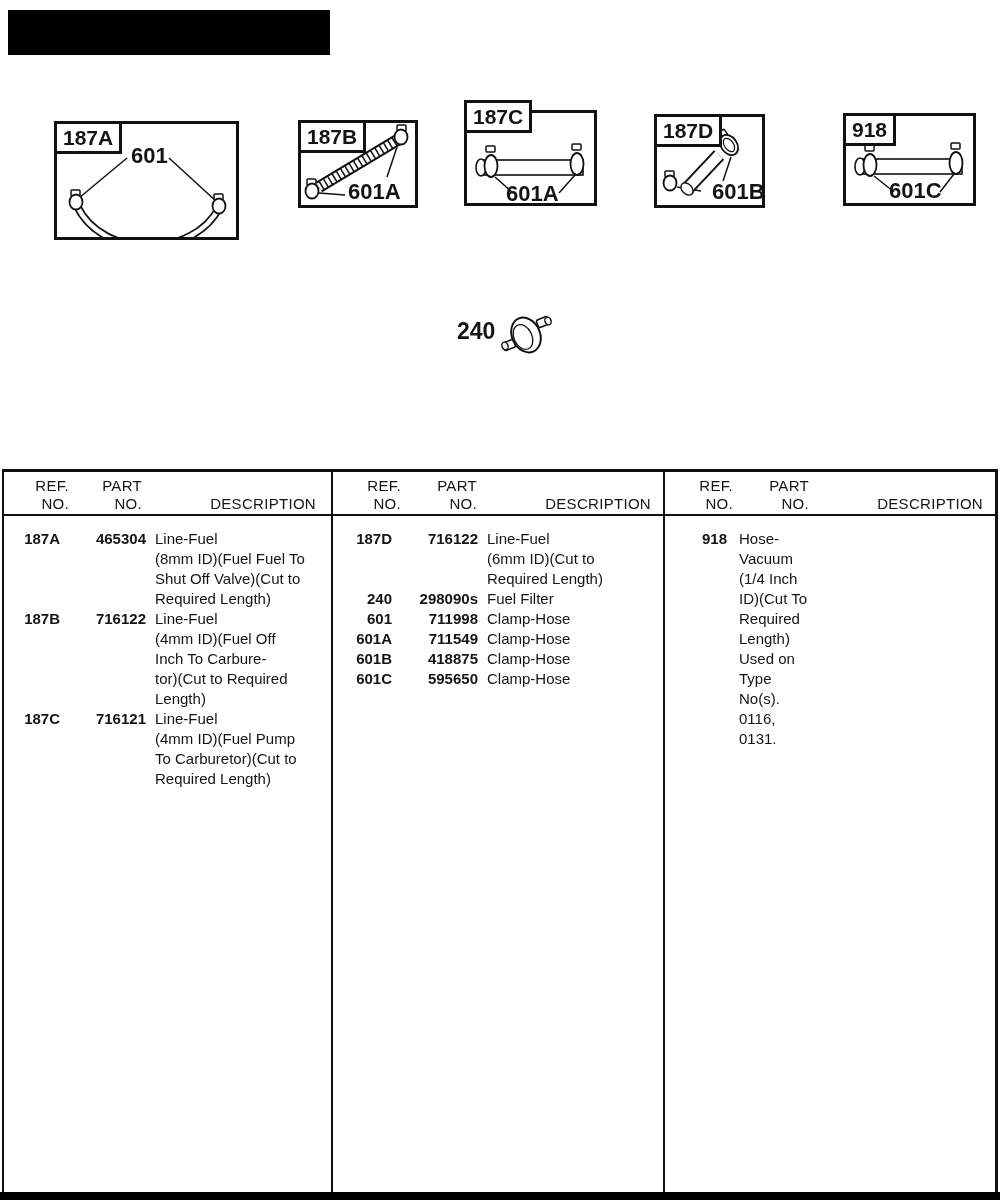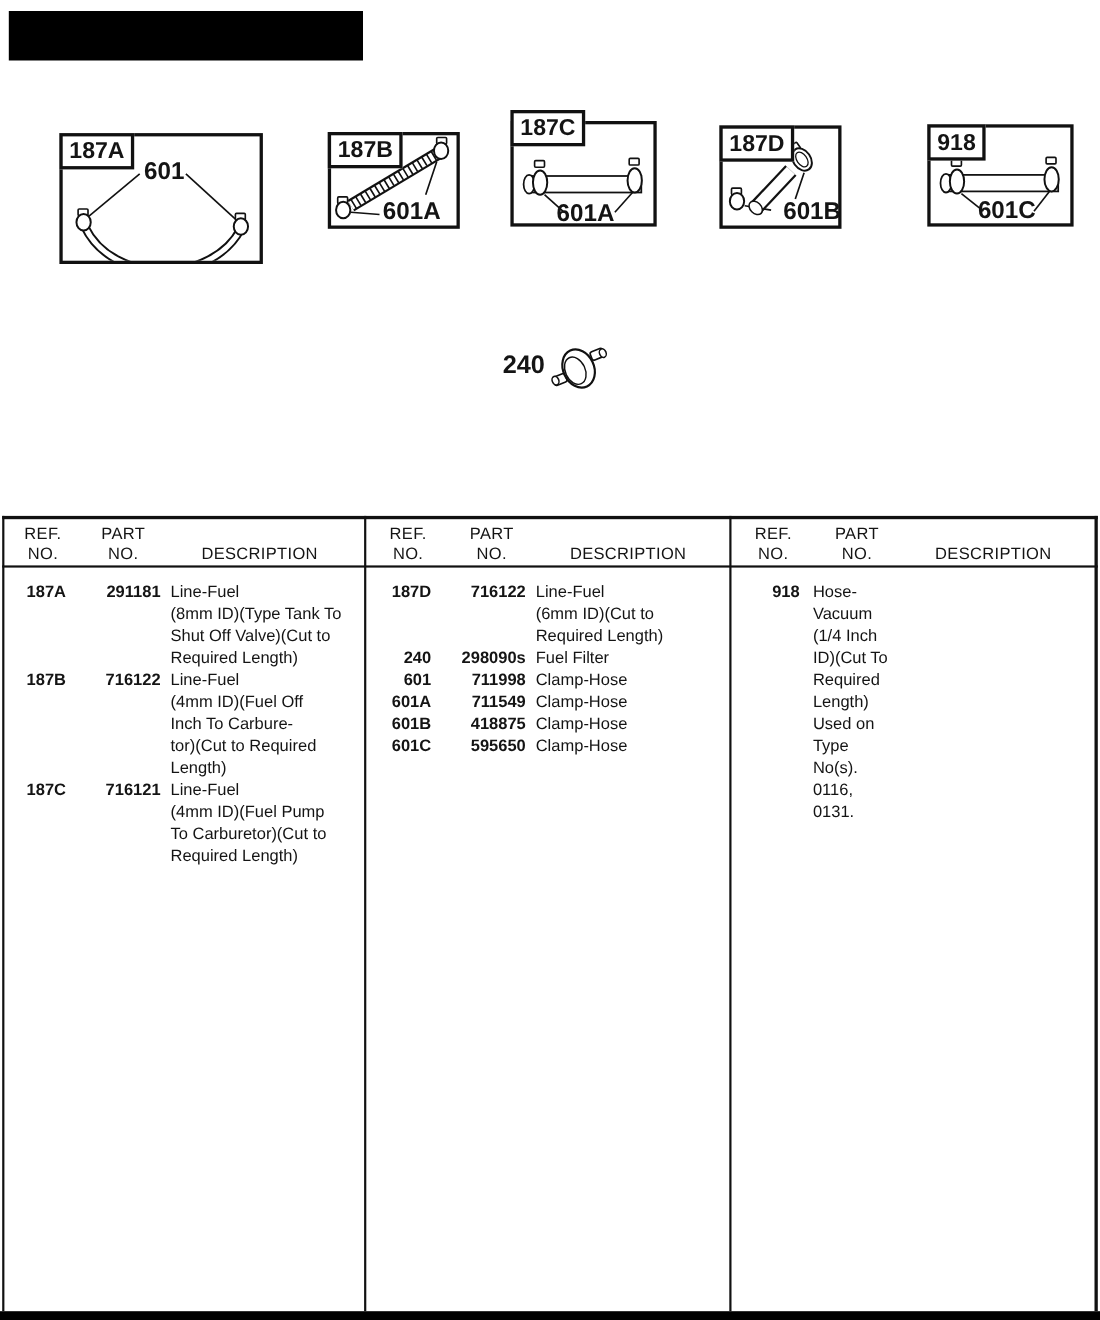--- a/index.html
+++ b/index.html
@@ -10,21 +10,21 @@
   .dbox{position:absolute;border:3px solid #111;background:#fff;box-sizing:border-box;}
   .dtab{position:absolute;left:-3px;top:-3px;border:3px solid #111;background:#fff;
         font-weight:700;font-size:21px;line-height:25px;padding:1px 6px;white-space:nowrap;}
   .callout{position:absolute;font-weight:700;font-size:22px;white-space:nowrap;}
   .dsvg{position:absolute;left:0;top:0;}
   .standalone-ref{position:absolute;font-weight:700;font-size:23px;}
   
   .hline,.vline{position:absolute;background:#111;}
   
   .thead{position:absolute;font-size:15px;letter-spacing:.3px;}
-  .thead .hcell{position:absolute;text-align:center;line-height:18px;}
+  .thead .hcell{position:absolute;text-align:right;line-height:18px;}
   
   .tcol{position:absolute;top:529px;width:330px;}
   .part-row{display:grid;grid-template-columns:60px 86px 1fr;font-size:15px;line-height:20px;}
   .part-row .ref{font-weight:700;text-align:right;}
   .part-row .part{font-weight:700;text-align:right;}
   .part-row .desc{padding-left:9px;}
   .tcol.c2 .part-row{grid-template-columns:63px 88px 1fr;}
   .tcol.c2 .part-row .desc{padding-left:12px;}
   svg{display:block;}
 </style>
@@ -169,24 +169,24 @@
     <span class="hcell" style="left:9px;top:0;width:60px;">REF.</span>
     <span class="hcell" style="left:9px;top:18px;width:60px;">NO.</span>
     <span class="hcell" style="left:85px;top:0;width:60px;">PART</span>
     <span class="hcell" style="left:85px;top:18px;width:60px;">NO.</span>
     <span class="hcell" style="left:159px;top:18px;width:160px;">DESCRIPTION</span>
   </div>
 
   <div class="tcol c0" style="left:0;">
       <div class="part-row">
         <div class="cell ref">187A</div>
-        <div class="cell part">291181</div>
-        <div class="cell desc">
-          <div>Line-Fuel</div>
-          <div>(8mm ID)(Type Tank To</div>
+        <div class="cell part">465304</div>
+        <div class="cell desc">
+          <div>Line-Fuel</div>
+          <div>(8mm ID)(Fuel Fuel To</div>
           <div>Shut Off Valve)(Cut to</div>
           <div>Required Length)</div>
         </div>
       </div>
       <div class="part-row">
         <div class="cell ref">187B</div>
         <div class="cell part">716122</div>
         <div class="cell desc">
           <div>Line-Fuel</div>
           <div>(4mm ID)(Fuel Off</div>

